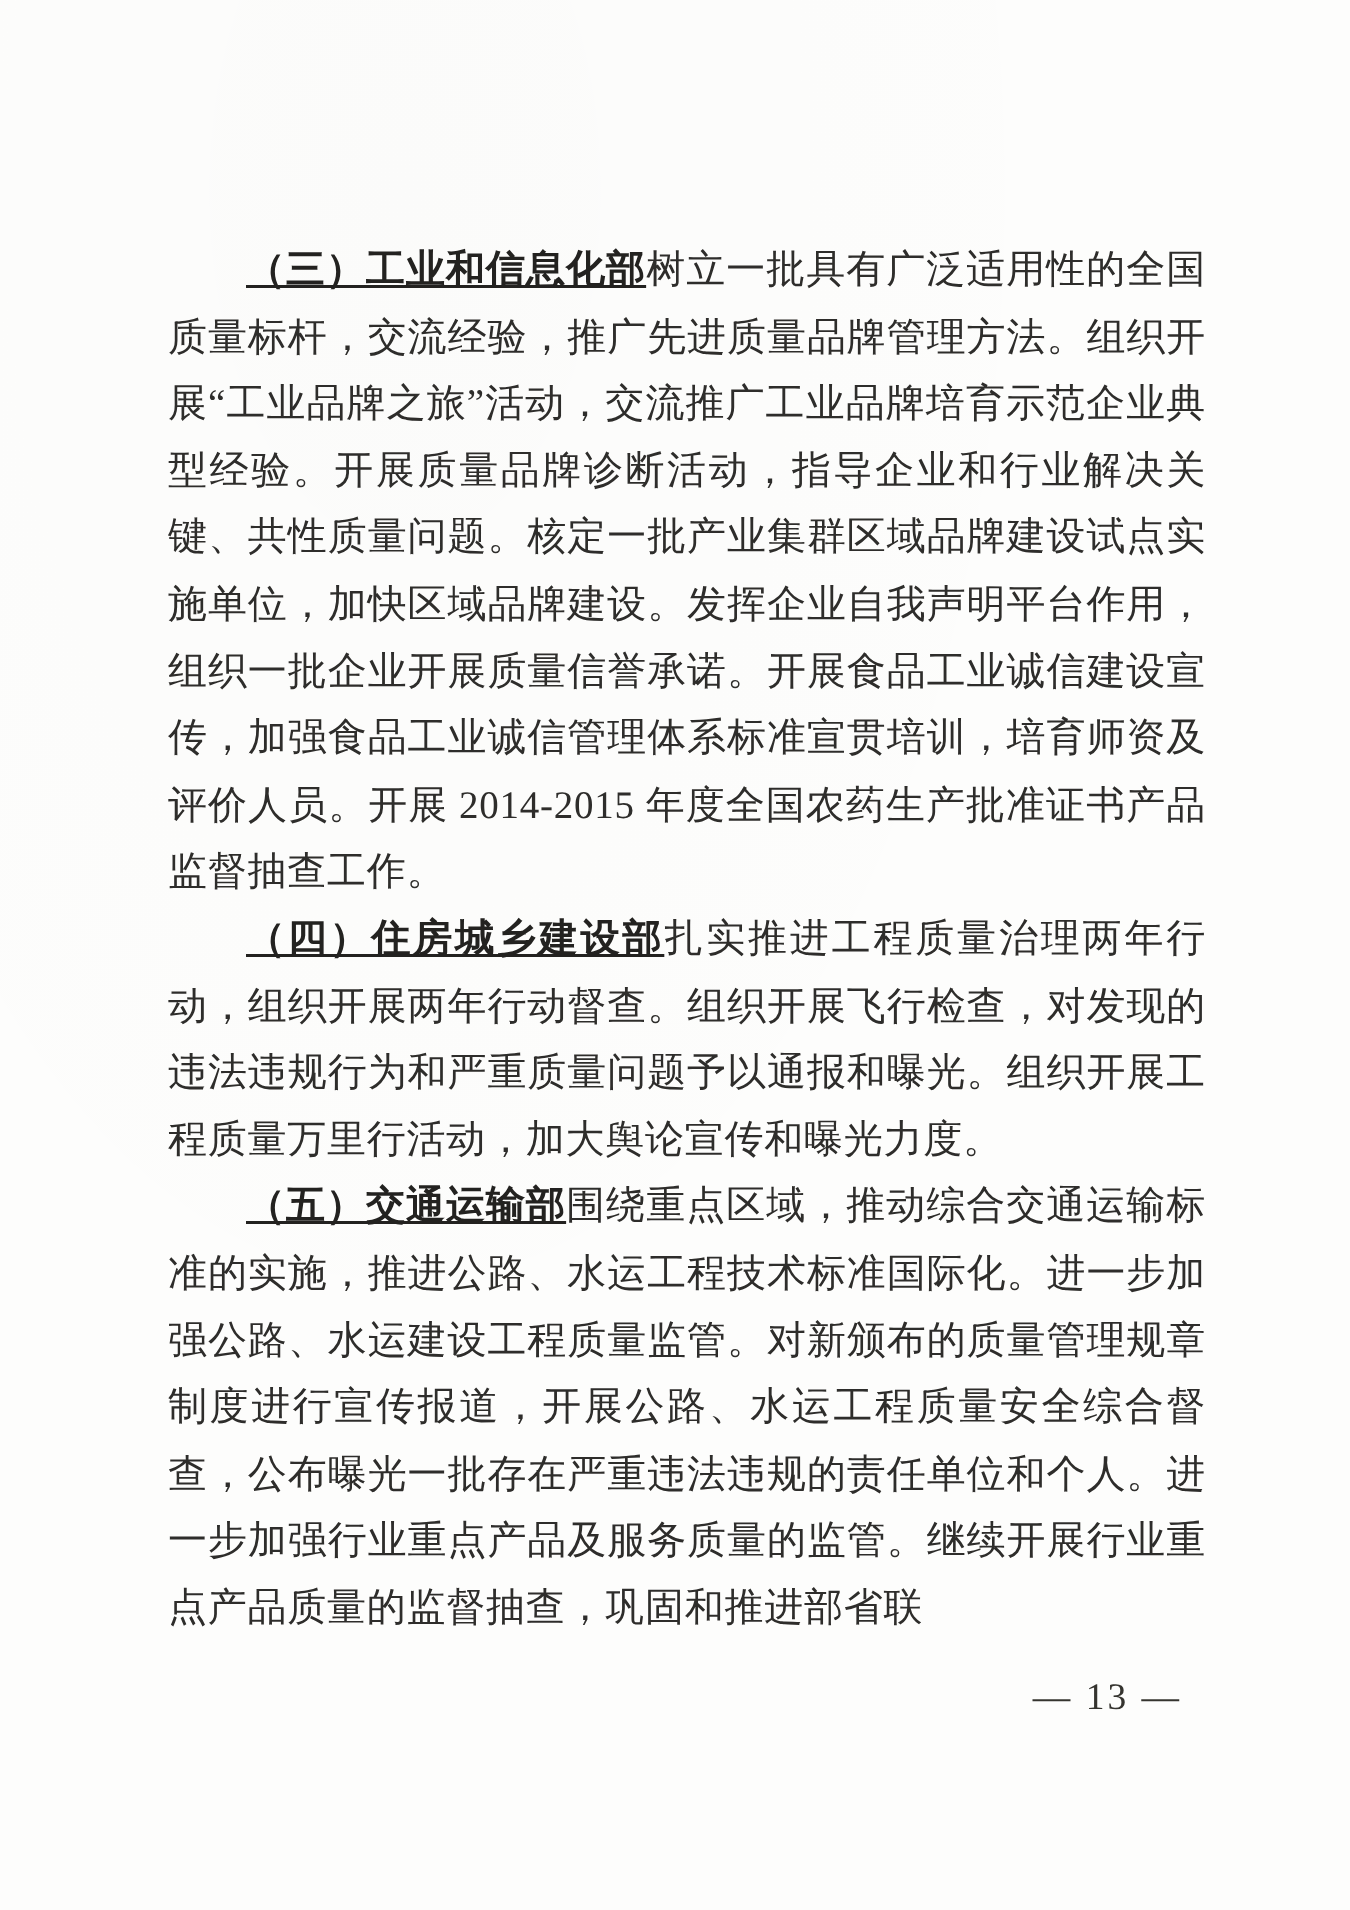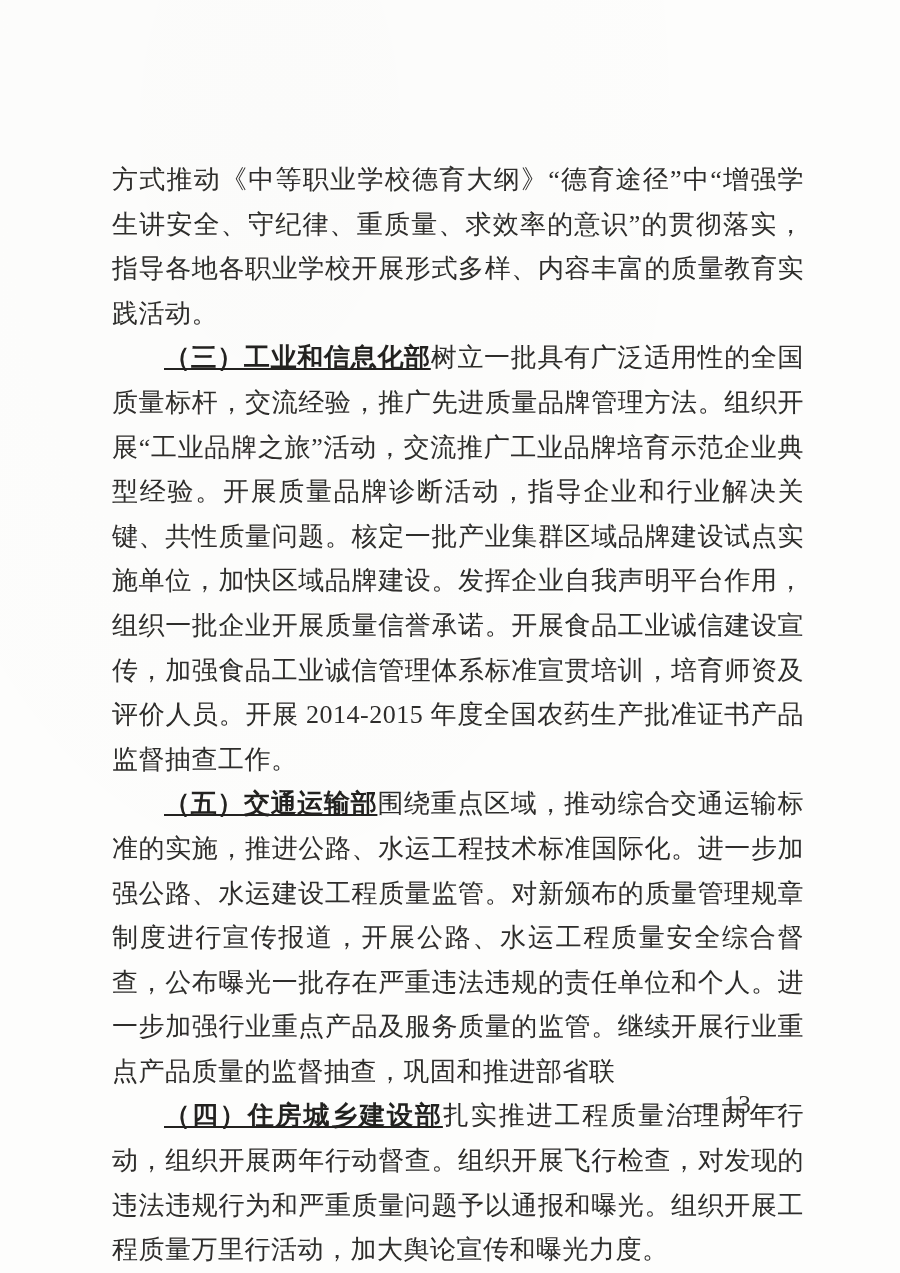--- a/index.html
+++ b/index.html
@@ -42,48 +42,45 @@
   .para-head {
     font-weight: bold;
     color: #232220;
     text-decoration: underline;
   }
   .para-body {
     font-weight: normal;
   }
   .page-footer {
     position: absolute;
-    top: 1091px;
+    top: 1118px;
     right: 112px;
     font-size: 25px;
     letter-spacing: 2px;
     color: #35342f;
     text-align: right;
   }
 </style>
 </head>
 <body>
 
 <div class="page">
 
   <main class="content">
 
-    <p>
-      <span class="para-head"></span><span class="para-body">方式推动《中等职业学校德育大纲》“德育途径”中“增强学生讲安全、守纪律、重质量、求效率的意识”的贯彻落实，指导各地各职业学校开展形式多样、内容丰富的质量教育实践活动。</span>
-    </p>
 
     <p class="indent">
       <span class="para-head">（三）工业和信息化部</span><span class="para-body">树立一批具有广泛适用性的全国质量标杆，交流经验，推广先进质量品牌管理方法。组织开展“工业品牌之旅”活动，交流推广工业品牌培育示范企业典型经验。开展质量品牌诊断活动，指导企业和行业解决关键、共性质量问题。核定一批产业集群区域品牌建设试点实施单位，加快区域品牌建设。发挥企业自我声明平台作用，组织一批企业开展质量信誉承诺。开展食品工业诚信建设宣传，加强食品工业诚信管理体系标准宣贯培训，培育师资及评价人员。开展 2014-2015 年度全国农药生产批准证书产品监督抽查工作。</span>
     </p>
 
     <p class="indent">
-      <span class="para-head">（五）交通运输部</span><span class="para-body">围绕重点区域，推动综合交通运输标准的实施，推进公路、水运工程技术标准国际化。进一步加强公路、水运建设工程质量监管。对新颁布的质量管理规章制度进行宣传报道，开展公路、水运工程质量安全综合督查，公布曝光一批存在严重违法违规的责任单位和个人。进一步加强行业重点产品及服务质量的监管。继续开展行业重点产品质量的监督抽查，巩固和推进部省联</span>
+      <span class="para-head">（四）住房城乡建设部</span><span class="para-body">扎实推进工程质量治理两年行动，组织开展两年行动督查。组织开展飞行检查，对发现的违法违规行为和严重质量问题予以通报和曝光。组织开展工程质量万里行活动，加大舆论宣传和曝光力度。</span>
     </p>
 
     <p class="indent">
-      <span class="para-head">（四）住房城乡建设部</span><span class="para-body">扎实推进工程质量治理两年行动，组织开展两年行动督查。组织开展飞行检查，对发现的违法违规行为和严重质量问题予以通报和曝光。组织开展工程质量万里行活动，加大舆论宣传和曝光力度。</span>
+      <span class="para-head">（五）交通运输部</span><span class="para-body">围绕重点区域，推动综合交通运输标准的实施，推进公路、水运工程技术标准国际化。进一步加强公路、水运建设工程质量监管。对新颁布的质量管理规章制度进行宣传报道，开展公路、水运工程质量安全综合督查，公布曝光一批存在严重违法违规的责任单位和个人。进一步加强行业重点产品及服务质量的监管。继续开展行业重点产品质量的监督抽查，巩固和推进部省联</span>
     </p>
 
   </main>
 
   <footer class="page-footer">— 13 —</footer>
 
 </div>
 
 </body></html>

